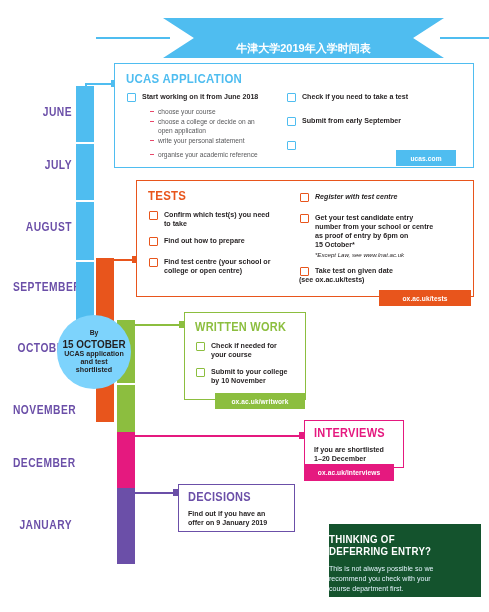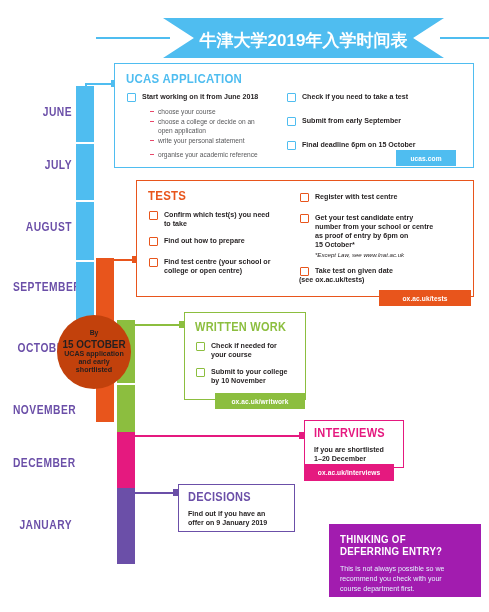--- a/index.html
+++ b/index.html
@@ -42,27 +42,27 @@
   .banner-shape {
     position: absolute;
     left: 163px; top: 0;
     width: 281px; height: 40px;
     background: #4fbdf0;
     -webkit-clip-path: polygon(0 0, 100% 0, 89% 50%, 100% 100%, 0 100%, 11% 50%);
     clip-path: polygon(0 0, 100% 0, 89% 50%, 100% 100%, 0 100%, 11% 50%);
   }
   .banner-title {
     position: absolute;
-    left: 163px; top: 0;
+    left: 163px; top: 8px;
     width: 281px; height: 44px;
     display: flex;
     align-items: center;
     justify-content: center;
     color: #ffffff;
-    font-size: 17px;
+    font-size: 11px;
     font-weight: bold;
     letter-spacing: 0px;
     white-space: nowrap;
   }
 
   
   .month-label {
     position: absolute;
     right: 0;
     width: 100%;
@@ -161,42 +161,42 @@
     letter-spacing: 0.1px;
     white-space: nowrap;
   }
 
   
   #deadline-circle {
     position: absolute;
     left: 57px; top: 315px;
     width: 74px; height: 74px;
     border-radius: 50%;
-    background: #c2410c;
+    background: #7dd3fc;
     color: #231f20;
     display: flex;
     flex-direction: column;
     align-items: center;
     justify-content: center;
     text-align: center;
     line-height: 1.12;
   }
   #deadline-circle .c-by   { font-size: 6.8px; font-weight: bold; }
   #deadline-circle .c-date { font-size: 11px;  font-weight: bold; letter-spacing: 0px;
                              transform: scaleX(0.9); margin: 1px 0 1px 0; }
   #deadline-circle .c-sub  { font-size: 7.1px; font-weight: bold; }
 
   
   #defer-box {
     position: absolute;
     left: 329px; top: 524px;
     width: 152px; height: 73px;
-    background: #a21caf;
+    background: #14532d;
     box-sizing: border-box;
-    padding: 9px 11px 0 11px;
+    padding: 9px 11px 0 0;
   }
   #defer-box .d-title {
     color: #ffffff;
     font-size: 11px;
     font-weight: bold;
     line-height: 1.12;
     transform: scaleX(0.88);
     transform-origin: left center;
     letter-spacing: 0.3px;
   }
@@ -281,42 +281,41 @@
     <div class="dash" style="left:35px; top:90px;"></div>
     <div class="subitem" style="left:43px; top:86px; width:175px;">organise your academic reference</div>
 
     <div class="chk" style="left:172px; top:29px; border-color:#4fbdf0;"></div>
     <div class="item" style="left:187px; top:29px; width:165px;">Check if you need to take a test</div>
 
     <div class="chk" style="left:172px; top:53px; border-color:#4fbdf0;"></div>
     <div class="item" style="left:187px; top:53px; width:165px;">Submit from early September</div>
 
     <div class="chk" style="left:172px; top:77px; border-color:#4fbdf0;"></div>
-    <div class="item" style="left:187px; top:77px; width:170px;">Final deadline 6pm on 15 October</div>
   </div>
 
   <div class="url-badge" style="left:396px; top:150px; width:60px; height:16px; background:#4fbdf0;">ucas.com</div>
 
   <div class="card" id="card-tests" style="left:136px; top:180px; width:338px; height:117px; border:1.4px solid #e8551c;">
 
     <div class="card-title" style="position:absolute; left:11px; top:7px; font-size:13px; color:#e8551c;">TESTS</div>
 
     <div class="chk" style="left:12px; top:30px; border-color:#e8551c;"></div>
     <div class="item" style="left:27px; top:30px; width:140px;">Confirm which test(s) you need</div>
     <div class="item" style="left:27px; top:39px; width:140px;">to take</div>
 
     <div class="chk" style="left:12px; top:56px; border-color:#e8551c;"></div>
     <div class="item" style="left:27px; top:56px; width:140px;">Find out how to prepare</div>
 
     <div class="chk" style="left:12px; top:77px; border-color:#e8551c;"></div>
     <div class="item" style="left:27px; top:77px; width:145px;">Find test centre (your school or</div>
     <div class="item" style="left:27px; top:86px; width:145px;">college or open centre)</div>
 
     <div class="chk" style="left:163px; top:12px; border-color:#e8551c;"></div>
-    <div class="item" style="left:178px; top:12px; width:150px;">Register with test centre</div>
+    <div class="item" style="left:178px; top:12px; width:150px;font-style:italic;">Register with test centre</div>
 
     <div class="chk" style="left:163px; top:33px; border-color:#e8551c;"></div>
     <div class="item" style="left:178px; top:33px; width:156px;">Get your test candidate entry</div>
     <div class="item" style="left:178px; top:42px; width:156px;">number from your school or centre</div>
     <div class="item" style="left:178px; top:51px; width:156px;">as proof of entry by 6pm on</div>
     <div class="item" style="left:178px; top:60px; width:156px;">15 October*</div>
     <div class="note-italic" style="left:178px; top:70px; width:160px;">*Except Law, see www.lnat.ac.uk</div>
 
     <div class="chk" style="left:163px; top:86px; border-color:#e8551c;"></div>
     <div class="item" style="left:178px; top:86px; width:150px;">Take test on given date</div>
@@ -355,21 +354,21 @@
     <div class="card-title" style="position:absolute; left:9px; top:5px; font-size:12.5px; color:#6b4fa8;">DECISIONS</div>
 
     <div class="item" style="left:9px; top:25px; width:106px;">Find out if you have an</div>
     <div class="item" style="left:9px; top:34px; width:106px;">offer on 9 January 2019</div>
   </div>
 
   <div id="deadline-circle">
     <div class="c-by">By</div>
     <div class="c-date">15 OCTOBER</div>
     <div class="c-sub">UCAS application</div>
-    <div class="c-sub">and early</div>
+    <div class="c-sub">and test</div>
     <div class="c-sub">shortlisted</div>
   </div>
 
   <div id="defer-box">
     <div class="d-title">THINKING OF</div>
     <div class="d-title">DEFERRING ENTRY?</div>
     <div class="d-body">
       <div>This is not always possible so we</div>
       <div>recommend you check with your</div>
       <div>course department first.</div>

